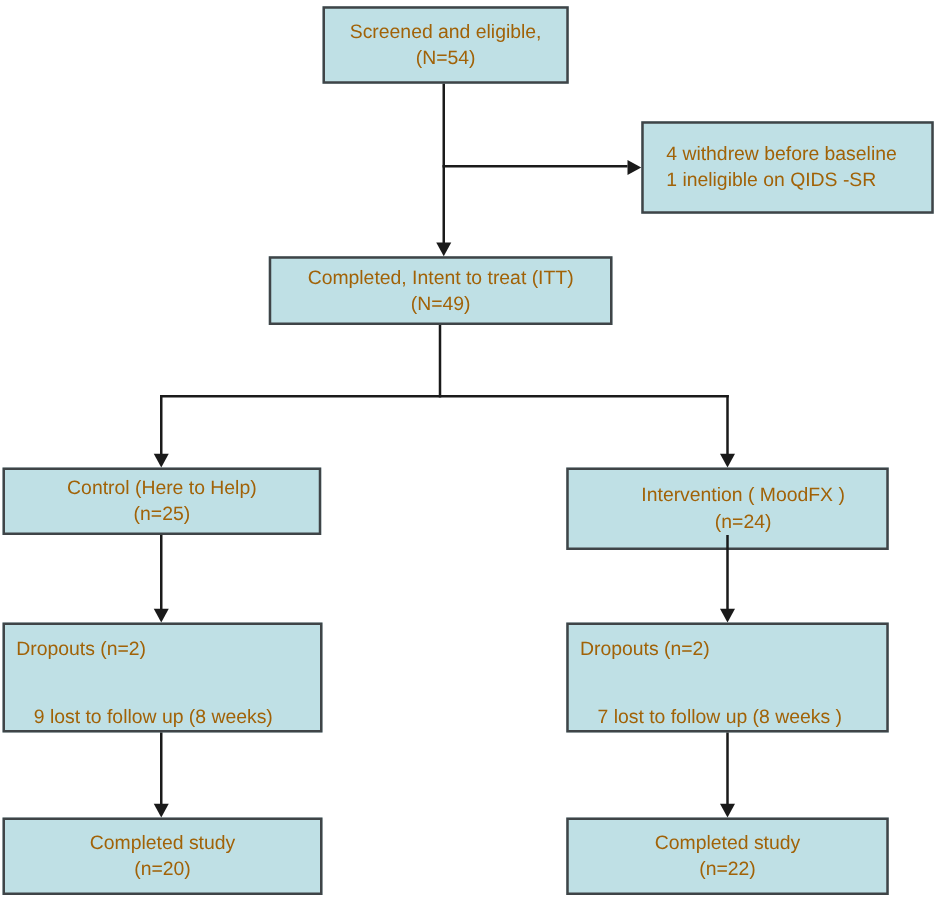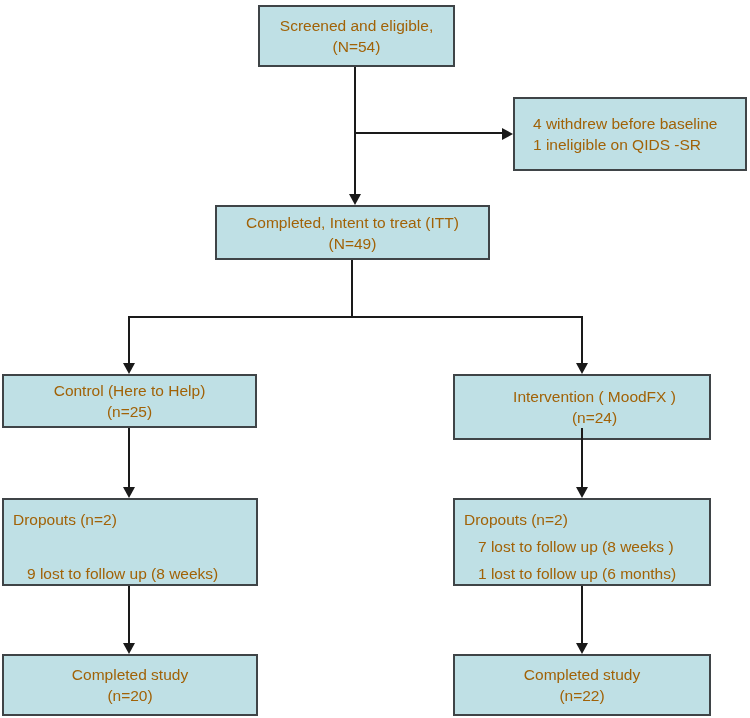--- a/index.html
+++ b/index.html
@@ -107,21 +107,20 @@
   </div>
 
   <div class="node left-align top-align" id="node-dropouts-control">
     <div class="line">Dropouts (n=2)</div>
     <div class="line indent">9 lost to follow up (8 weeks)</div>
   </div>
 
   <div class="node left-align top-align" id="node-dropouts-intervention">
     <div class="line">Dropouts (n=2)</div>
     <div class="line indent">7 lost to follow up (8 weeks )</div>
-    <div class="line indent">1 lost to follow up (6 months)</div>
   </div>
 
   <div class="node" id="node-completed-control">
     <div class="line">Completed study</div>
     <div class="line">(n=20)</div>
   </div>
 
   <div class="node" id="node-completed-intervention">
     <div class="line">Completed study</div>
     <div class="line">(n=22)</div>

